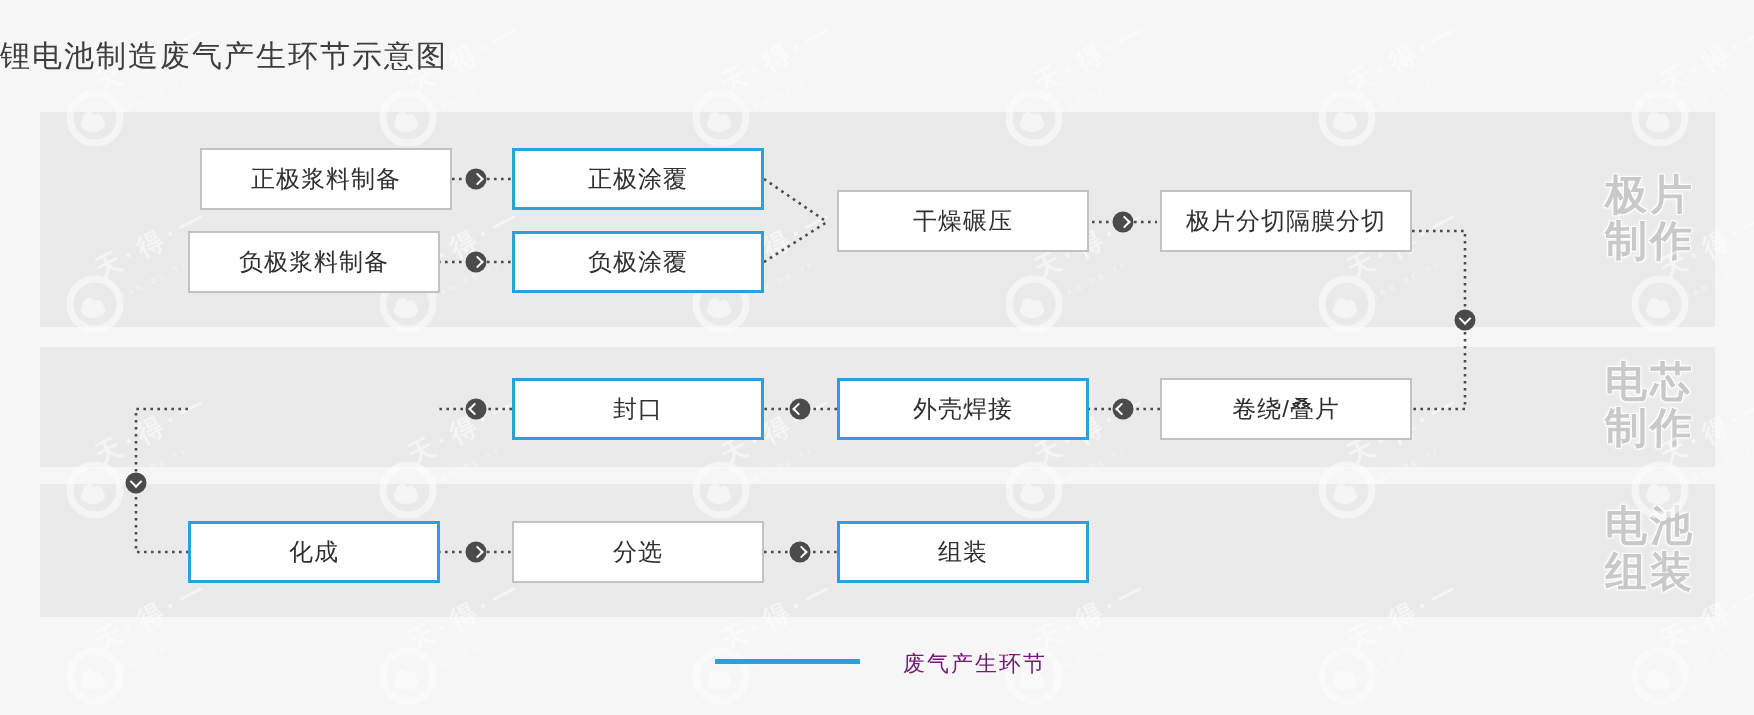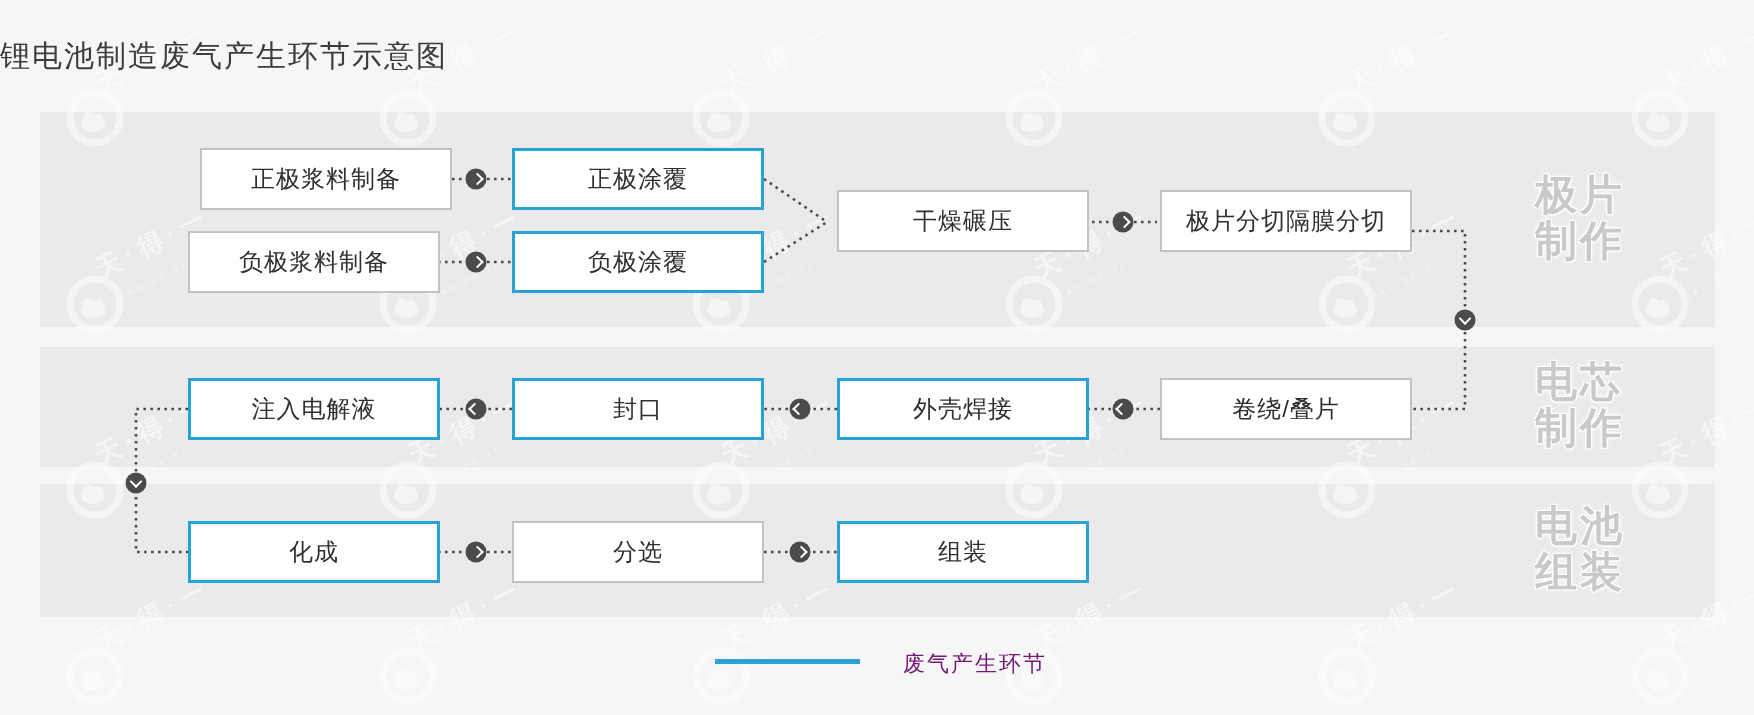--- a/index.html
+++ b/index.html
@@ -7,21 +7,21 @@
   #canvas{position:relative;width:1754px;height:715px;background:#f6f6f7;overflow:hidden;}
 
   .band{position:absolute;left:40px;width:1675px;background:#eaeaeb;}
   #band-1{top:112px;height:215px;}
   #band-2{top:347px;height:120px;}
   #band-3{top:484px;height:133px;}
 
   .title{position:absolute;top:36px;left:0;width:100%;
          font-size:30px;color:#3d3d3d;letter-spacing:2px;}
 
-  .section-label{position:absolute;left:1535px;width:160px;text-align:left;
+  .section-label{position:absolute;left:1535px;width:160px;text-align:right;
                  font-size:42px;font-weight:bold;color:#c9c9c9;line-height:1.1;
                  letter-spacing:3px;
                  text-shadow:0 0 2px #fff,1px 1px 0 #fff,-1px -1px 0 #fff,1px -1px 0 #fff,-1px 1px 0 #fff,0 0 5px #fff;}
   #label-1{top:172px;} #label-2{top:359px;} #label-3{top:503px;}
 
   .box{position:absolute;width:252px;height:62px;background:#ffffff;
        border:2px solid #c2c2c2;box-sizing:border-box;
        display:flex;align-items:center;justify-content:center;
        font-size:24px;color:#2f2f2f;letter-spacing:1px;}
   .box.waste{border:3px solid #2aa2d8;}
@@ -234,21 +234,20 @@
 
   <div class="box" style="left:200px;top:148px;font-family:Liberation Mono, monospace;">正极浆料制备</div>
   <div class="box waste" style="left:512px;top:148px;">正极涂覆</div>
   <div class="box" style="left:188px;top:231px;">负极浆料制备</div>
   <div class="box waste" style="left:512px;top:231px;">负极涂覆</div>
   <div class="box" style="left:837px;top:190px;">干燥碾压</div>
   <div class="box" style="left:1160px;top:190px;">极片分切隔膜分切</div>
   <div class="box" style="left:1160px;top:378px;">卷绕/叠片</div>
   <div class="box waste" style="left:837px;top:378px;">外壳焊接</div>
   <div class="box waste" style="left:512px;top:378px;">封口</div>
-  <div class="box waste" style="left:188px;top:378px;">注入电解液</div>
   <div class="box waste" style="left:188px;top:521px;">化成</div>
   <div class="box" style="left:512px;top:521px;">分选</div>
   <div class="box waste" style="left:837px;top:521px;">组装</div>
 
   <div class="acirc" style="left:476px;top:179px;">
       <div class="chev r"></div>
     </div>
   <div class="acirc" style="left:476px;top:262px;">
       <div class="chev r"></div>
     </div>

